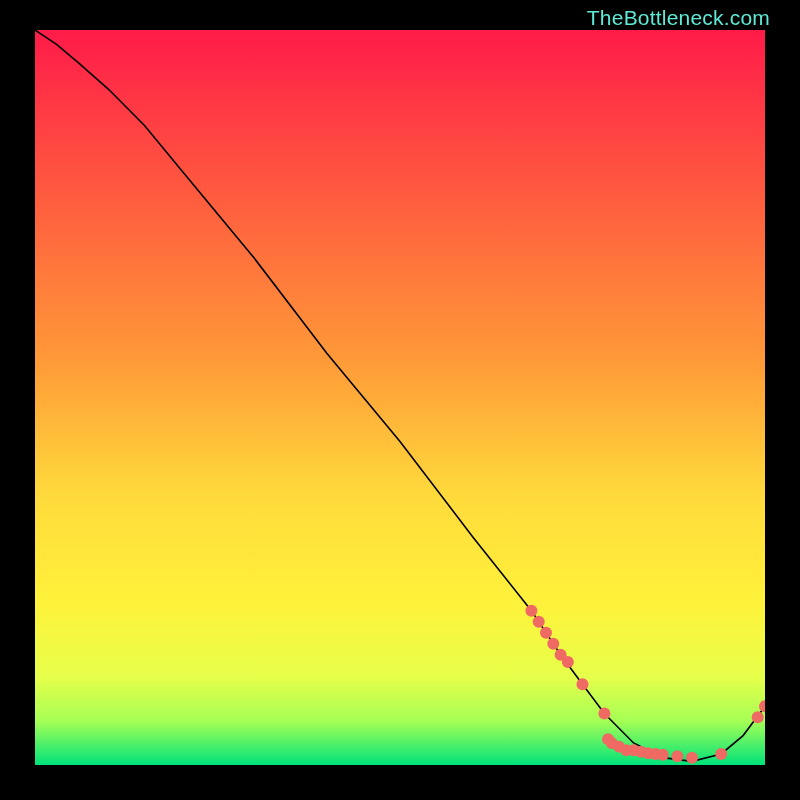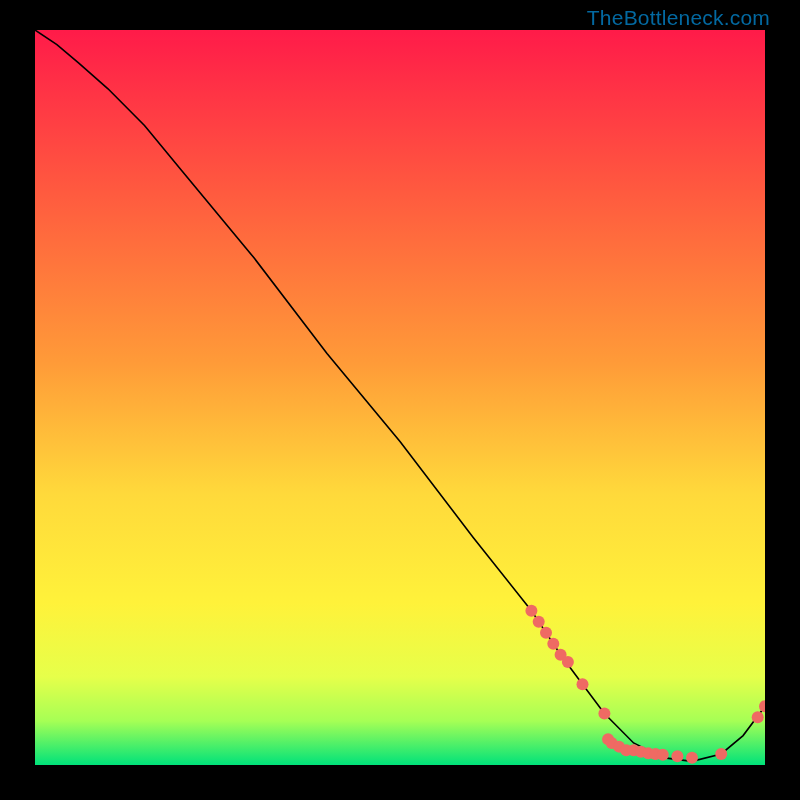--- a/index.html
+++ b/index.html
@@ -21,21 +21,21 @@
     position: absolute;
     left: 35px;
     top: 30px;
     width: 730px;
     height: 735px;
   }
   .watermark {
     position: absolute;
     top: 6px;
     right: 30px;
-    color: #0369a1;
+    color: #5eead4;
     font-size: 21px;
     font-weight: 400;
     letter-spacing: 0.2px;
   }
   svg { display: block; }
 </style>
 </head>
 <body>
 
 <div class="stage">

